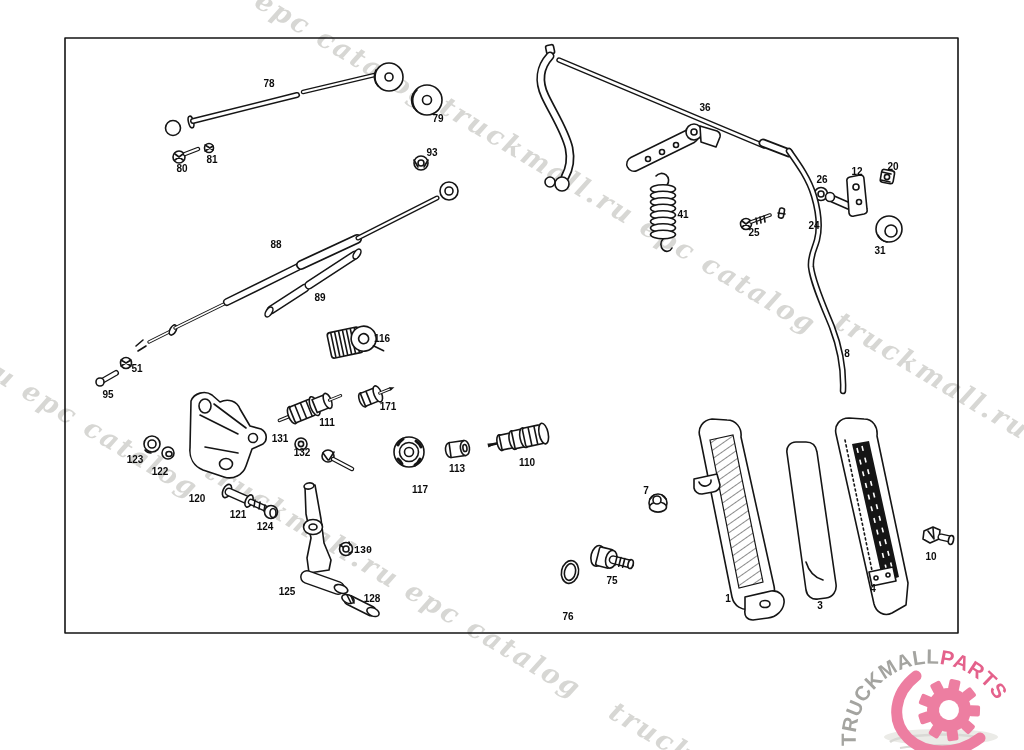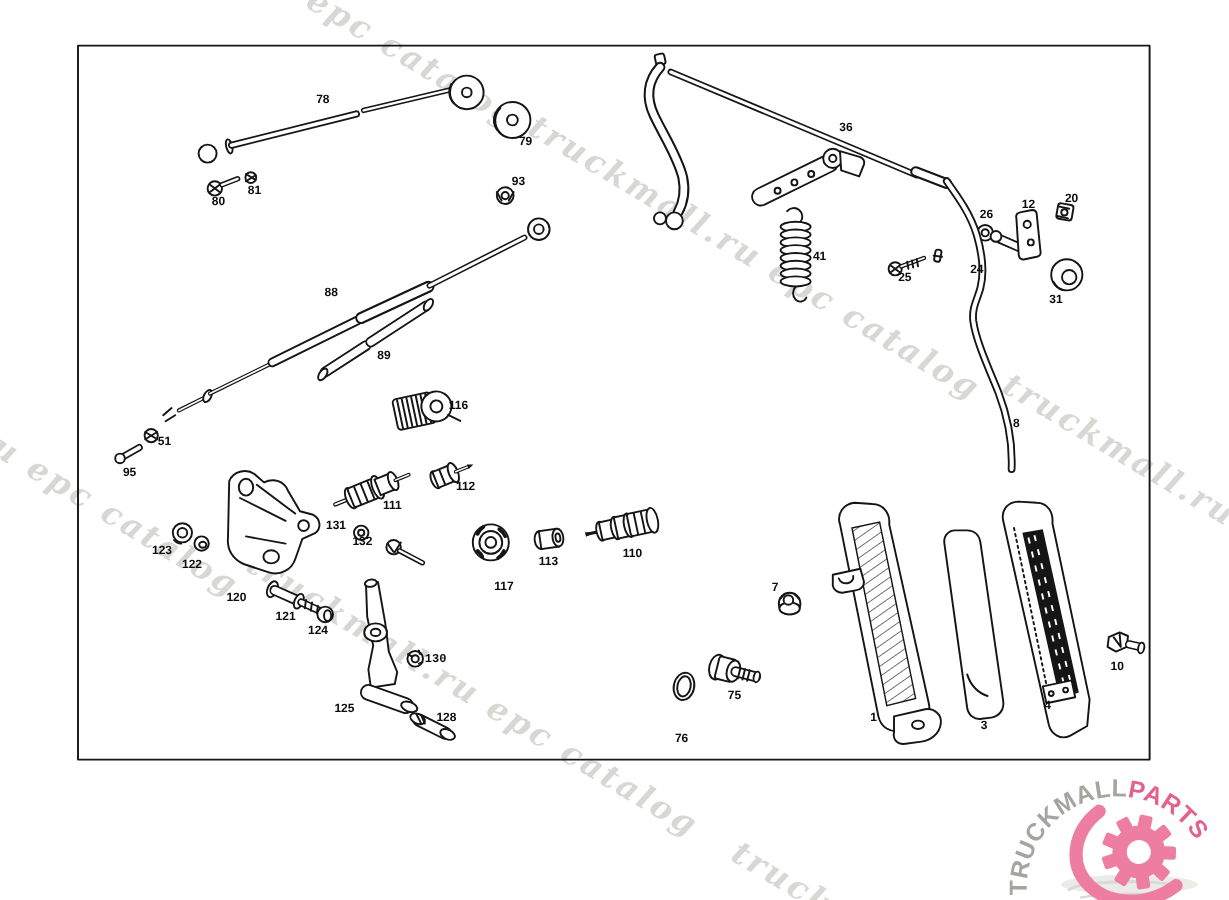--- a/index.html
+++ b/index.html
@@ -393,21 +393,21 @@
       <div class="plabel" style="left: 857px; top: 171px; text-align: right;">12</div>
       <div class="plabel" style="left: 893px; top: 166px;">20</div>
       <div class="plabel" style="left: 880px; top: 250px;">31</div>
       <div class="plabel" style="left: 847px; top: 353px;">8</div>
       <div class="plabel" style="left: 276px; top: 244px;">88</div>
       <div class="plabel" style="left: 320px; top: 297px;">89</div>
       <div class="plabel" style="left: 137px; top: 368px;">51</div>
       <div class="plabel" style="left: 108px; top: 394px;">95</div>
       <div class="plabel" style="left: 382px; top: 338px;">116</div>
       <div class="plabel" style="left: 327px; top: 422px;">111</div>
-      <div class="plabel" style="left: 388px; top: 406px;">112</div>
+      <div class="plabel" style="left: 388px; top: 406px;">171</div>
       <div class="plabel" style="left: 527px; top: 462px;">110</div>
       <div class="plabel" style="left: 457px; top: 468px;">113</div>
       <div class="plabel" style="left: 420px; top: 489px;">117</div>
       <div class="plabel" style="left: 135px; top: 459px;">123</div>
       <div class="plabel" style="left: 160px; top: 471px;">122</div>
       <div class="plabel" style="left: 197px; top: 498px;">120</div>
       <div class="plabel" style="left: 280px; top: 438px;">131</div>
       <div class="plabel" style="left: 302px; top: 452px;">132</div>
       <div class="plabel" style="left: 238px; top: 514px;">121</div>
       <div class="plabel" style="left: 265px; top: 526px;">124</div>

